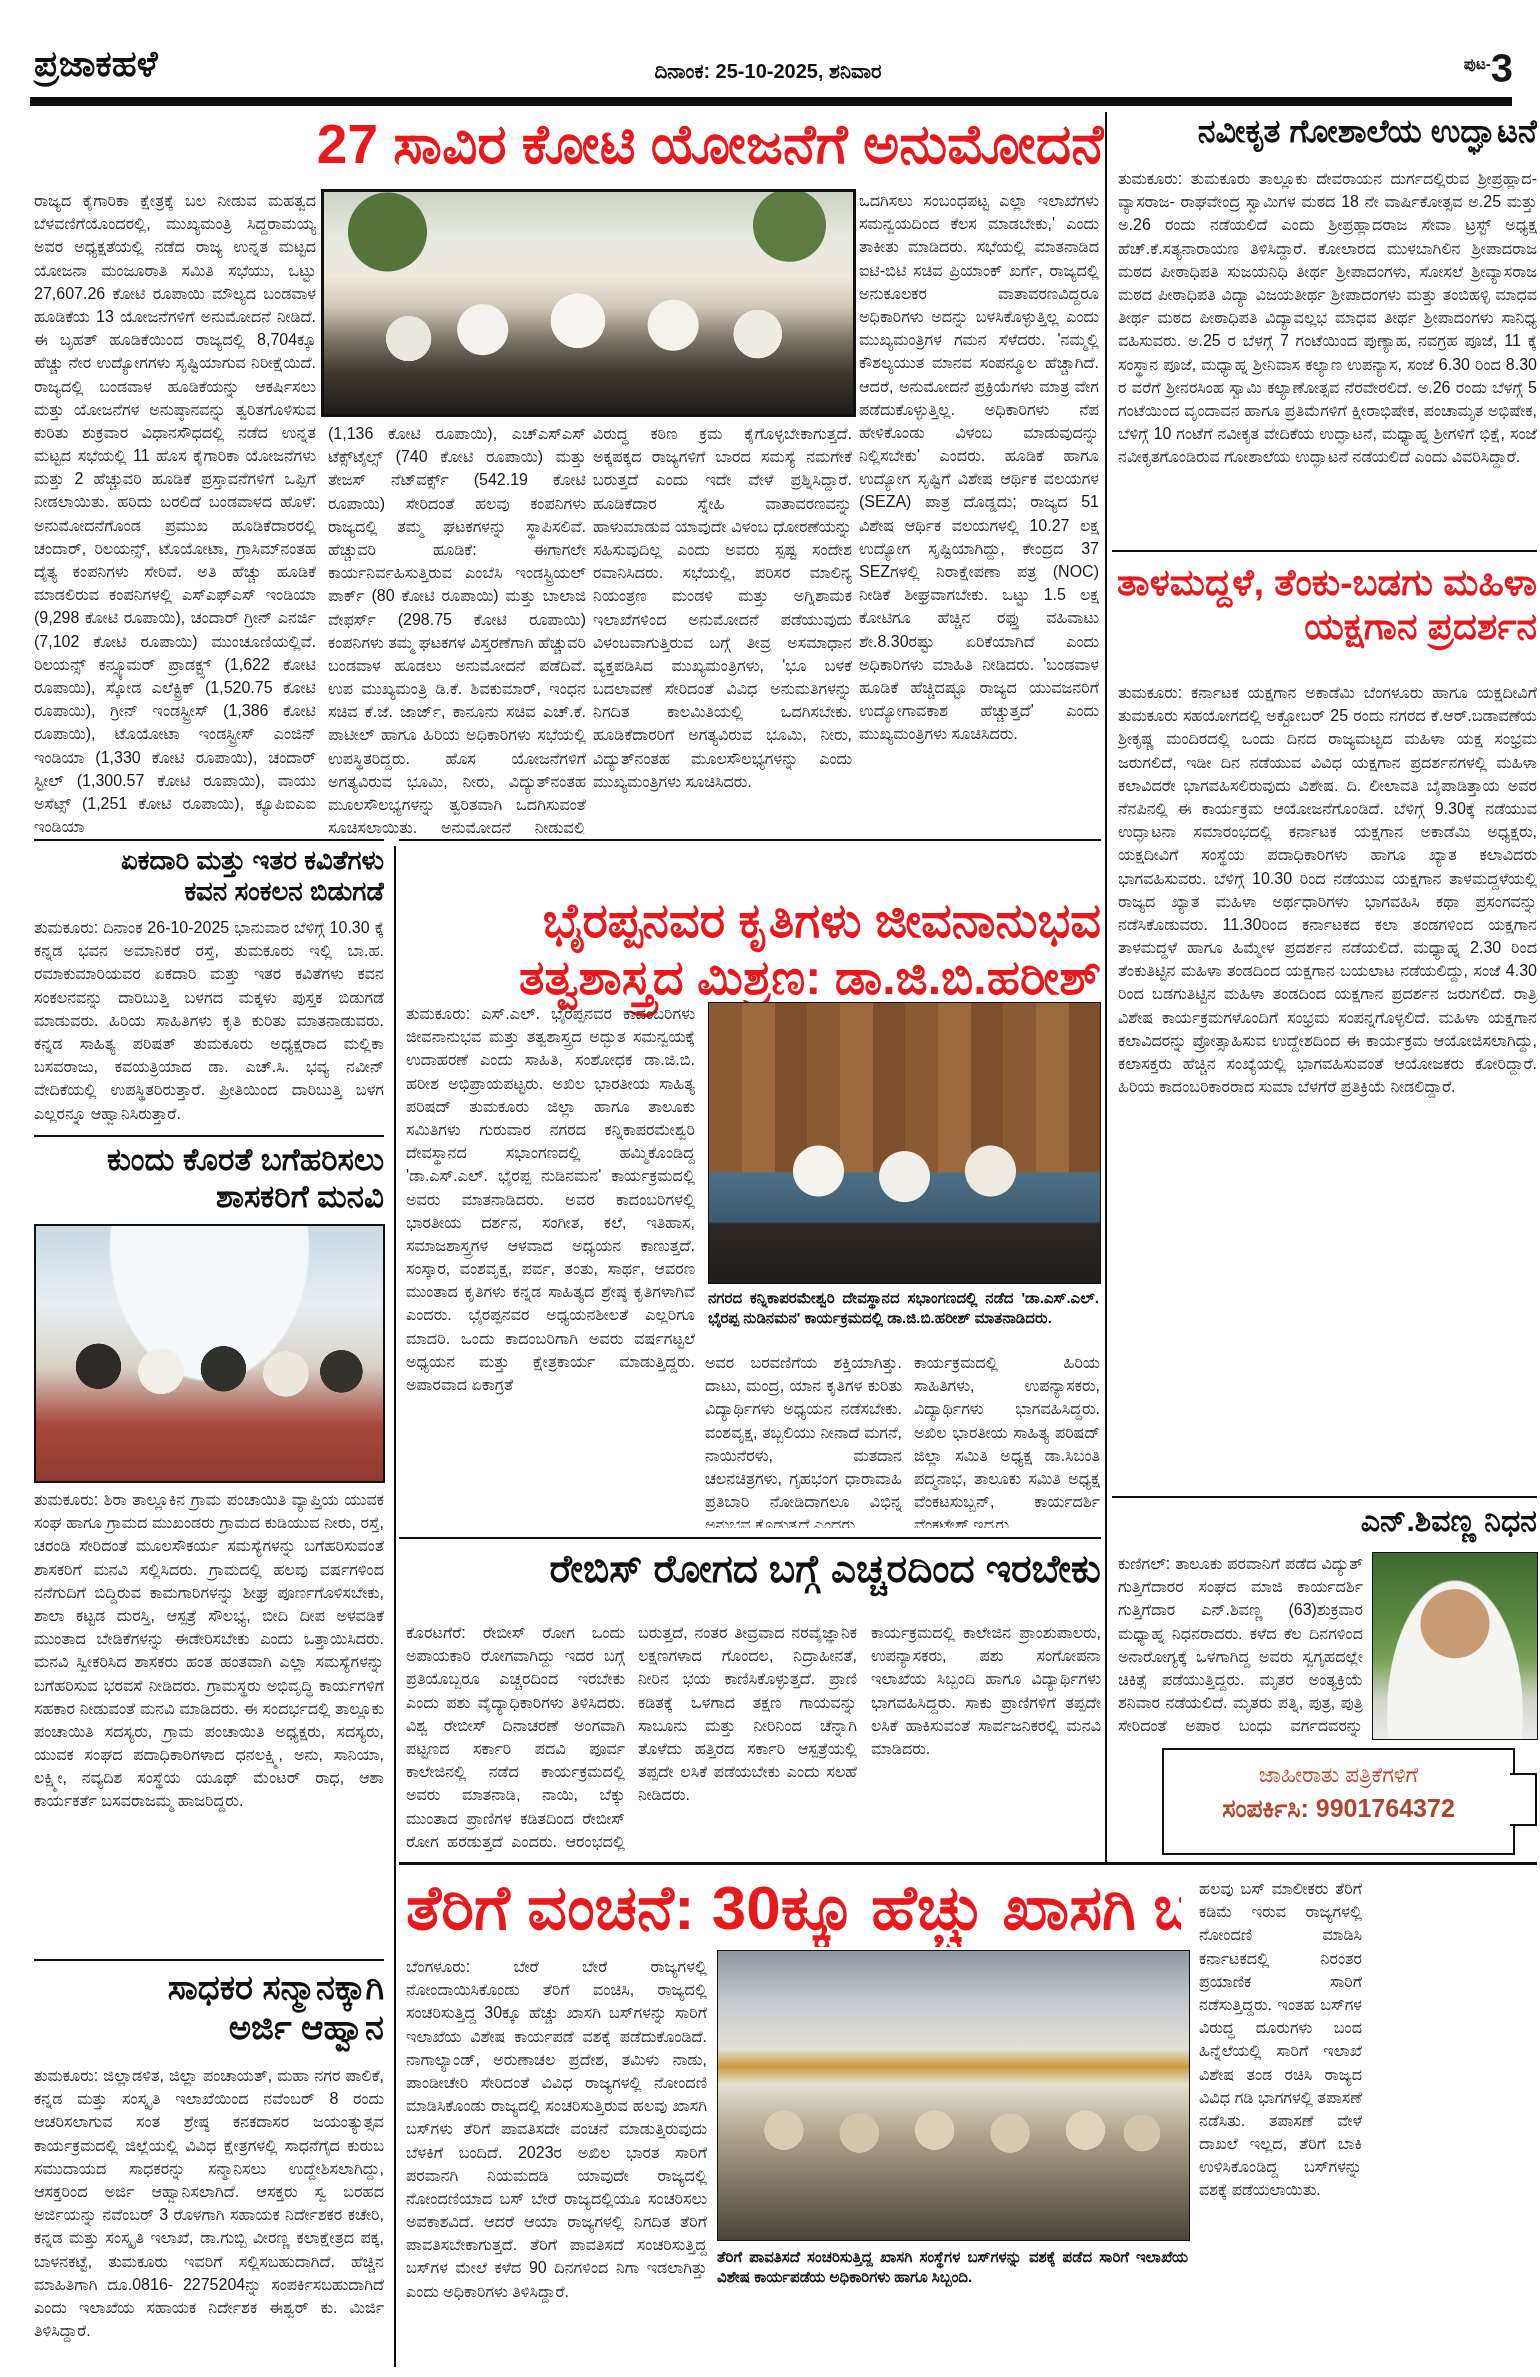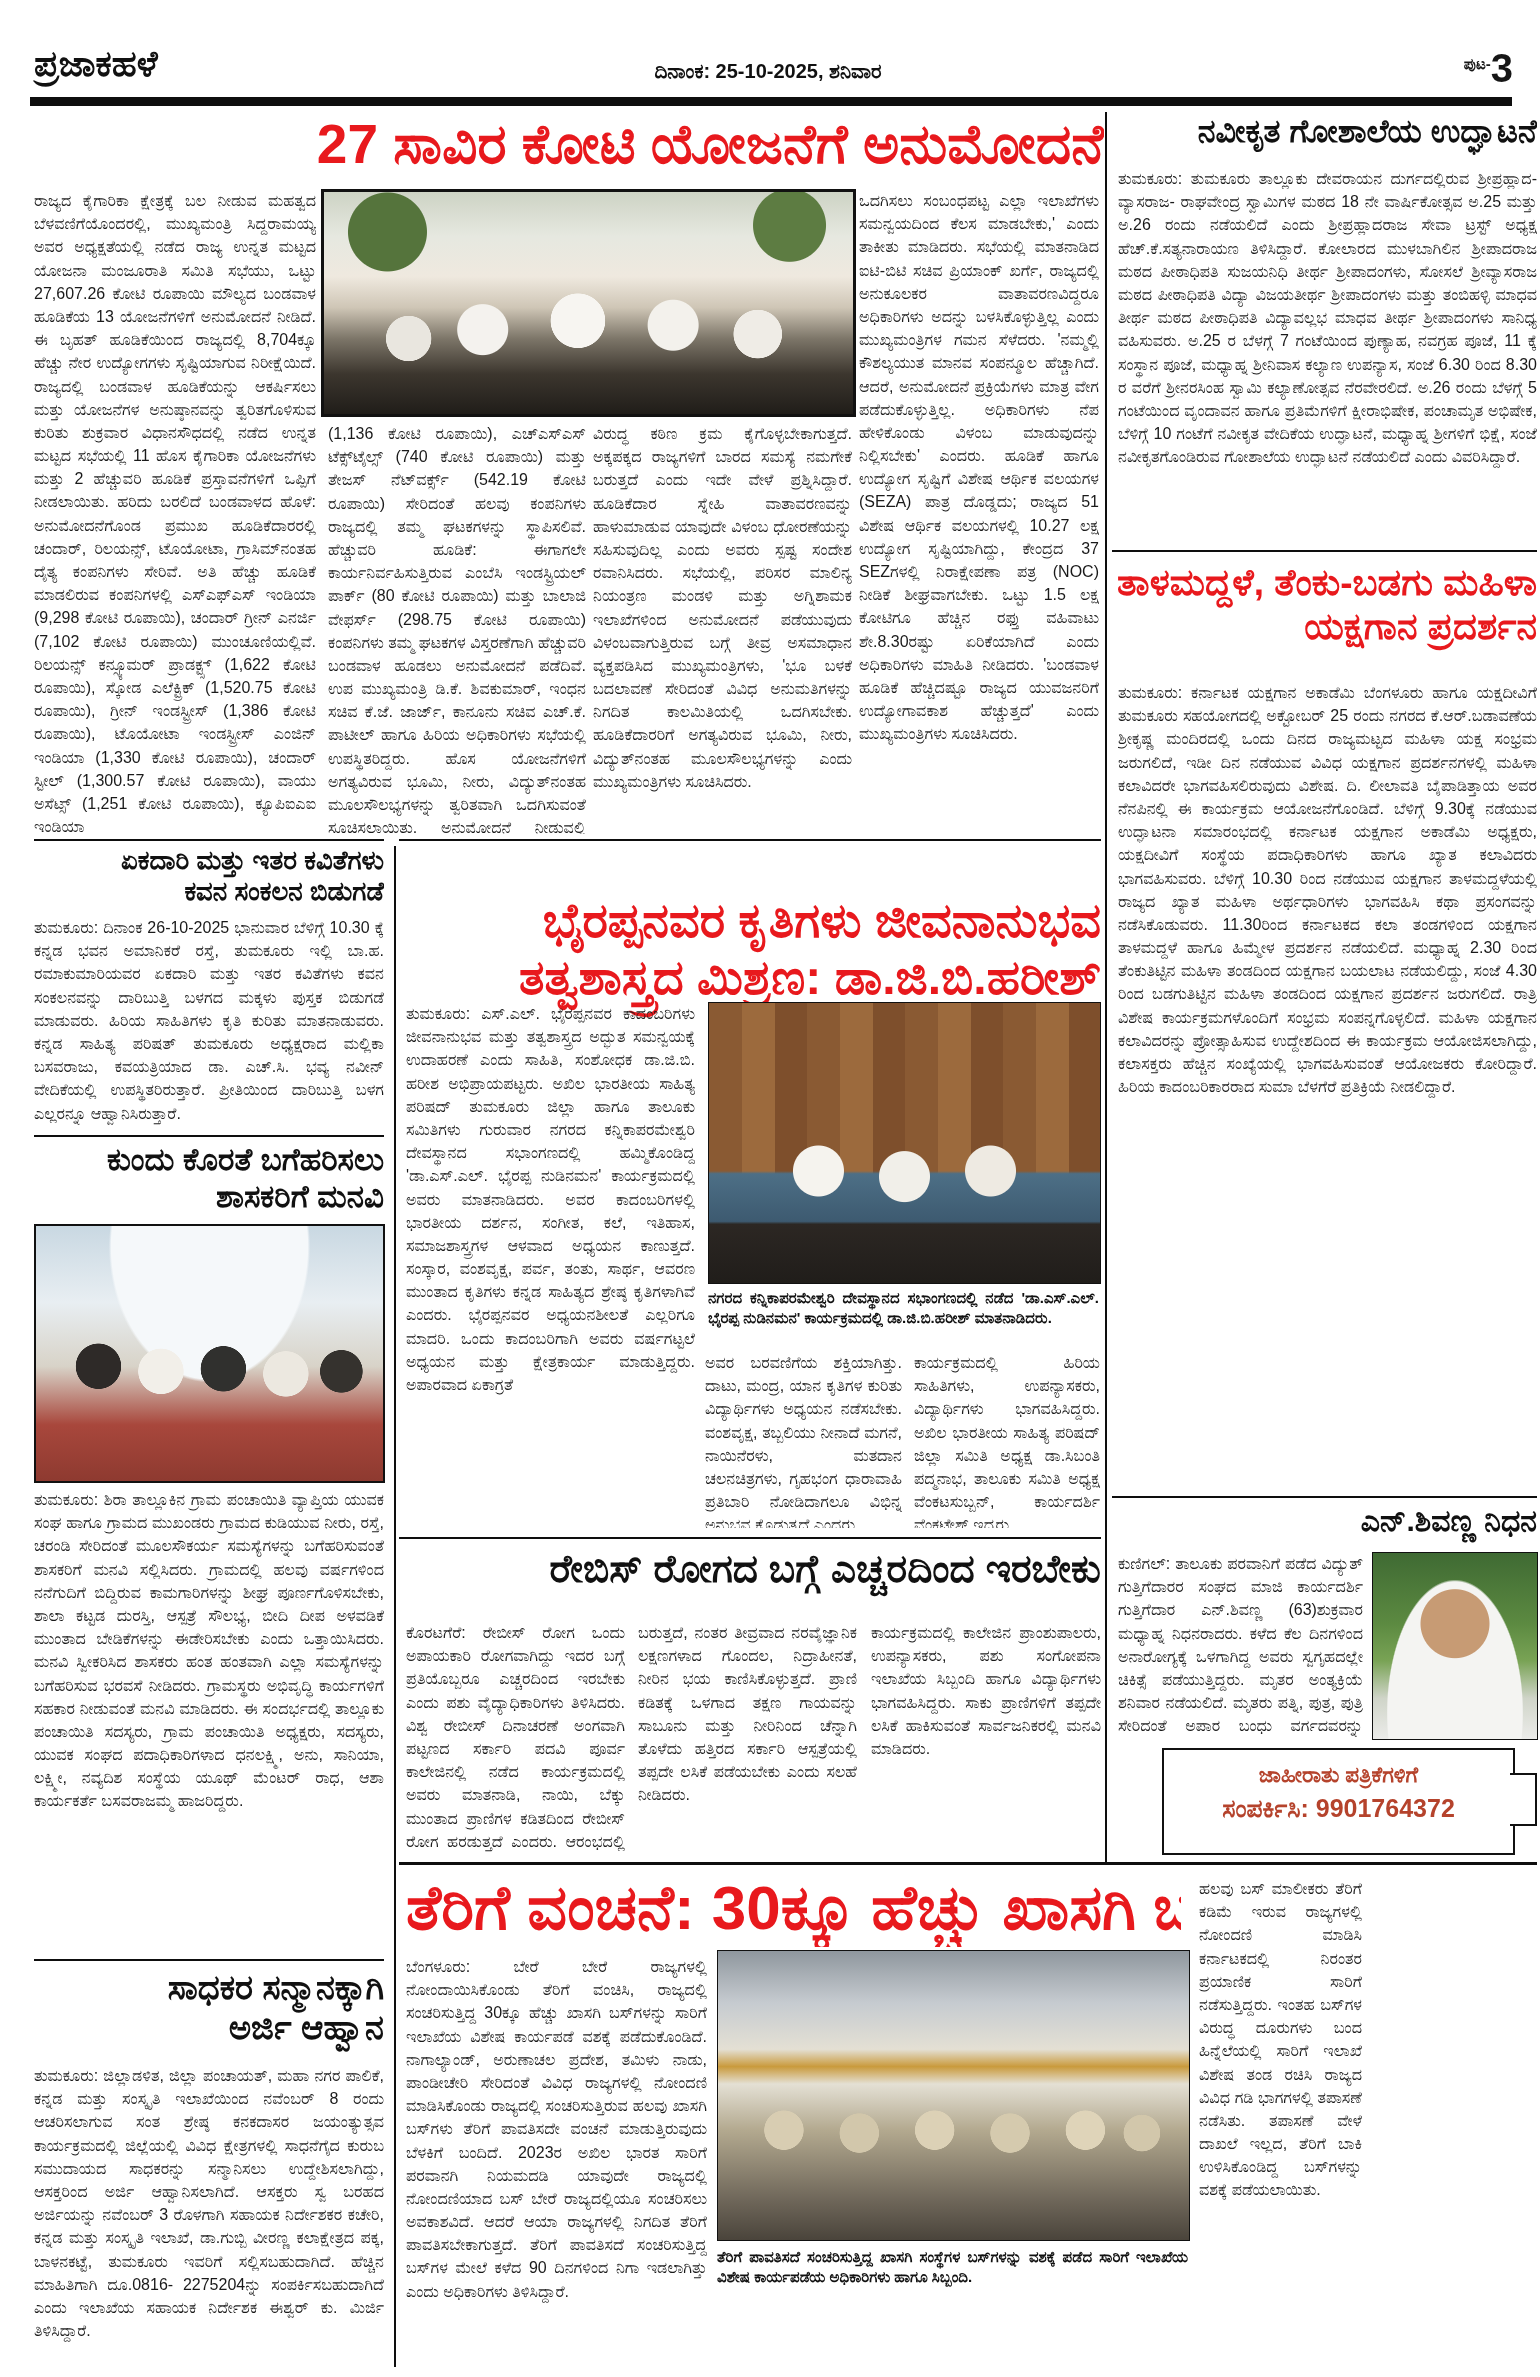--- a/index.html
+++ b/index.html
@@ -66,21 +66,21 @@
   .ph-portrait{
     border:1.5px solid #111;
     background:
       radial-gradient(circle at 50% 38%, #c79b74 0 34px, transparent 35px),
       radial-gradient(ellipse at 50% 86%, #f4f4f2 0 58%, transparent 59%),
       linear-gradient(180deg,#3f6a33 0%,#5c8a41 38%,#79a355 58%,#cfd4c8 78%,#ececea 100%);
   }
   
   .ad-box{border:2.2px solid #111;background:#fff;text-align:center;}
   .ad-notch{border:2.2px solid #111;border-left:none;background:#fff;}
-  .ad-line1{font-size:21.6px;font-weight:bold;color:#b5432c;margin-top:12px;}
+  .ad-line1{font-size:21.6px;font-weight:normal;color:#b5432c;margin-top:12px;}
   .ad-line2{font-size:25px;font-weight:bold;color:#b5432c;margin-top:6px;}
 </style>
 </head>
 <body>
 
 <div id="page">
 
   <div class="abs" style="left:34px;top:43px;width:321px;height:54px;font-size:36px;font-weight:bold;color:#111;">ಪ್ರಜಾಕಹಳೆ</div>
   <div class="abs" style="left:522px;top:60px;width:492px;height:30px;font-size:20px;font-weight:bold;text-align:center;color:#111;">ದಿನಾಂಕ: 25-10-2025, ಶನಿವಾರ</div>
   <div class="abs" style="left:1394px;top:46px;width:119px;height:48px;text-align:right;">

